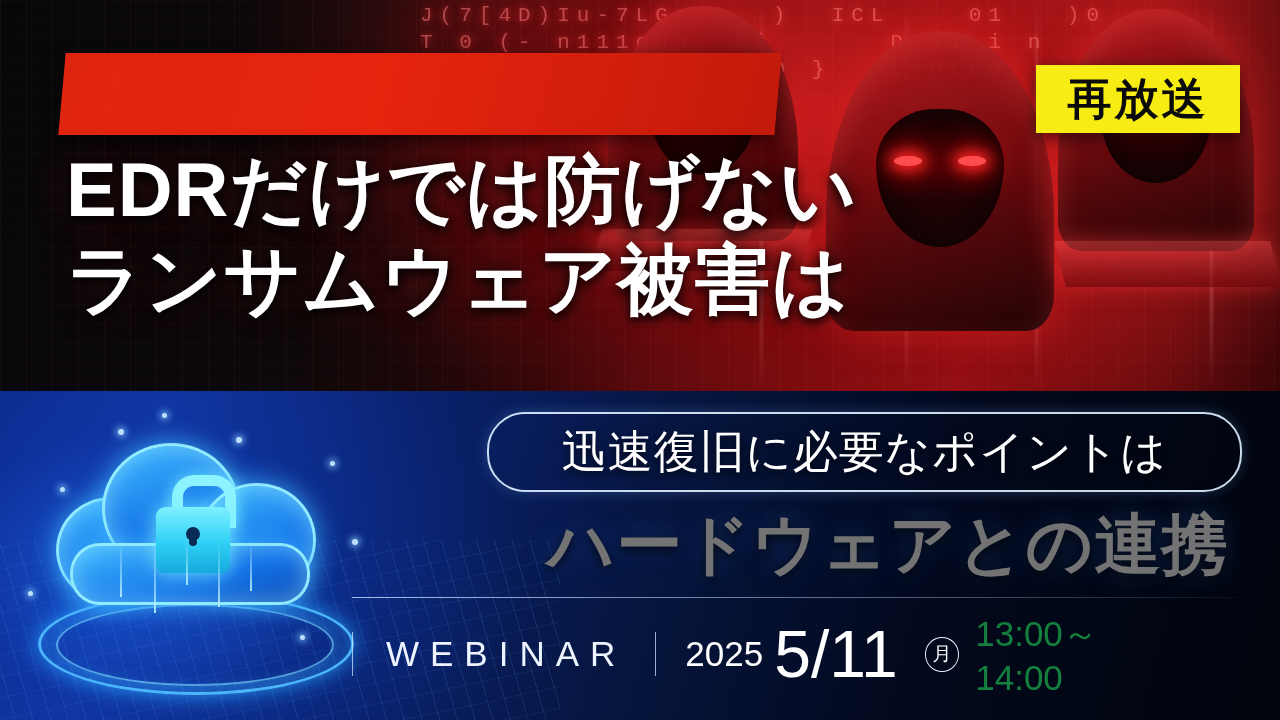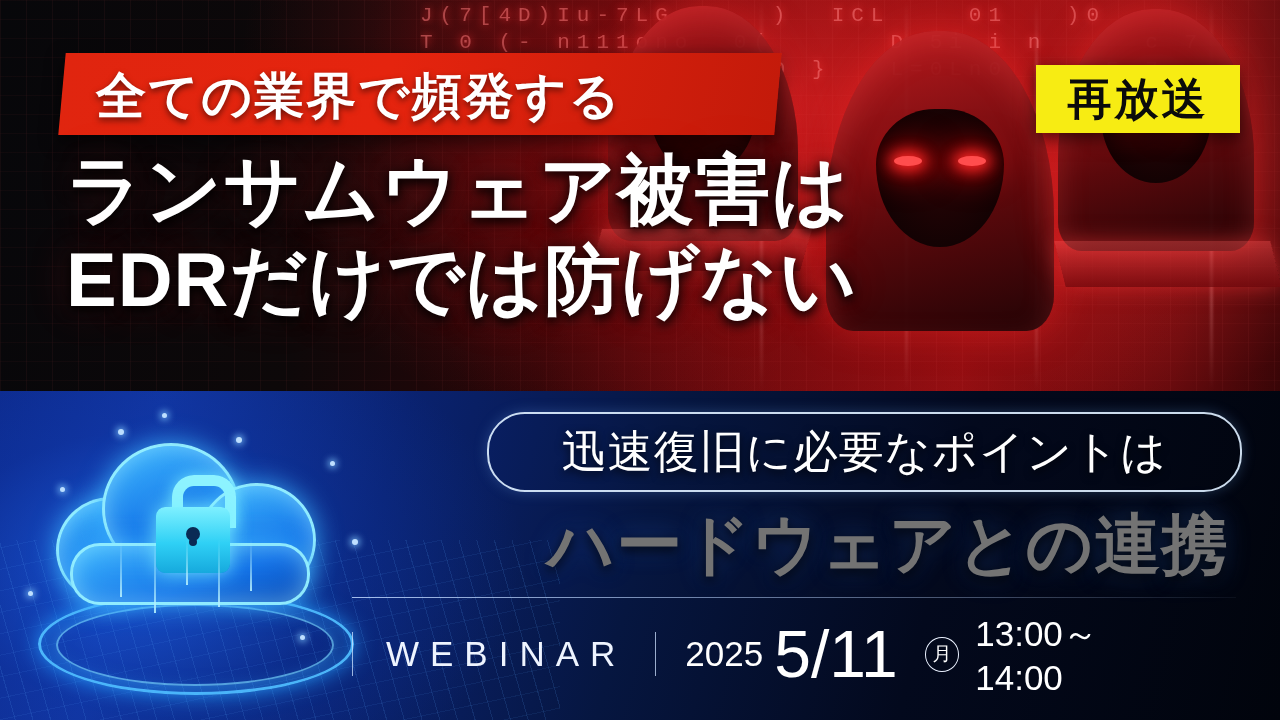--- a/index.html
+++ b/index.html
@@ -132,21 +132,21 @@
   .meta{position:absolute;left:352px;top:612px;width:830px;height:84px;
       display:flex;align-items:center;gap:7px;}
   .vline{width:1px;height:44px;background:rgba(205,225,255,.75);margin:0 22px;}
   .vline.first{margin-left:0;margin-right:26px;}
   .webinar{font-size:35px;letter-spacing:11px;color:#eef4ff;font-weight:400;}
   .yr{font-size:35px;color:#fff;letter-spacing:0px;}
   .md{font-size:66px;color:#fff;font-weight:400;margin:0 14px 0 4px;line-height:1;}
   .dow{display:inline-flex;align-items:center;justify-content:center;
       width:33px;height:33px;border-radius:50%;border:1.6px solid #eaf1ff;
       font-size:19px;color:#fff;margin:0 9px 0 6px;}
-  .time{font-size:35px;color:#ffffff;letter-spacing:0px;}
+  .time{font-size:35px;color:#15803d;letter-spacing:0px;}
 
   
   .logo{position:absolute;left:1164px;top:612px;width:98px;height:98px;border-radius:6px;
       background:#1b4f8f;display:flex;flex-direction:column;align-items:center;justify-content:center;
       box-shadow:0 2px 10px rgba(0,0,0,.6);}
   .logo div{font-weight:700;font-size:40px;color:#fff;line-height:.98;letter-spacing:1px;
       text-shadow:0 2px 3px rgba(0,0,0,.45);}
 </style>
 </head>
 <body>
@@ -185,29 +185,28 @@
     <div class="hacker" style="left:1058px;bottom:140px;width:196px;height:242px;">
       <div class="hood"></div>
       <div class="face">
           <div class="eye l"></div>
           <div class="eye r"></div>
         </div>
     </div>
     <div class="laptop" style="left:1060px;bottom:104px;width:216px;height:46px;transform:skewX(14deg);"></div>
 
     <div class="red-banner"></div>
-    <div class="red-banner-text">全ての業界で頻発する</div>
 
     <div class="badge">
       <span>再放送</span>
     </div>
 
     <div class="headline">
+      <div class="hl-line">EDRだけでは防げない</div>
       <div class="hl-line">ランサムウェア被害は</div>
-      <div class="hl-line">EDRだけでは防げない</div>
     </div>
   </div>
 
   <div class="bottom-section">
     <div class="b-glow"></div>
     <div class="b-grid"></div>
 
     <div class="dot" style="left:118px;top:38px;width:6px;height:6px;"></div>
     <div class="dot" style="left:162px;top:22px;width:5px;height:5px;"></div>
     <div class="dot" style="left:236px;top:46px;width:6px;height:6px;"></div>

